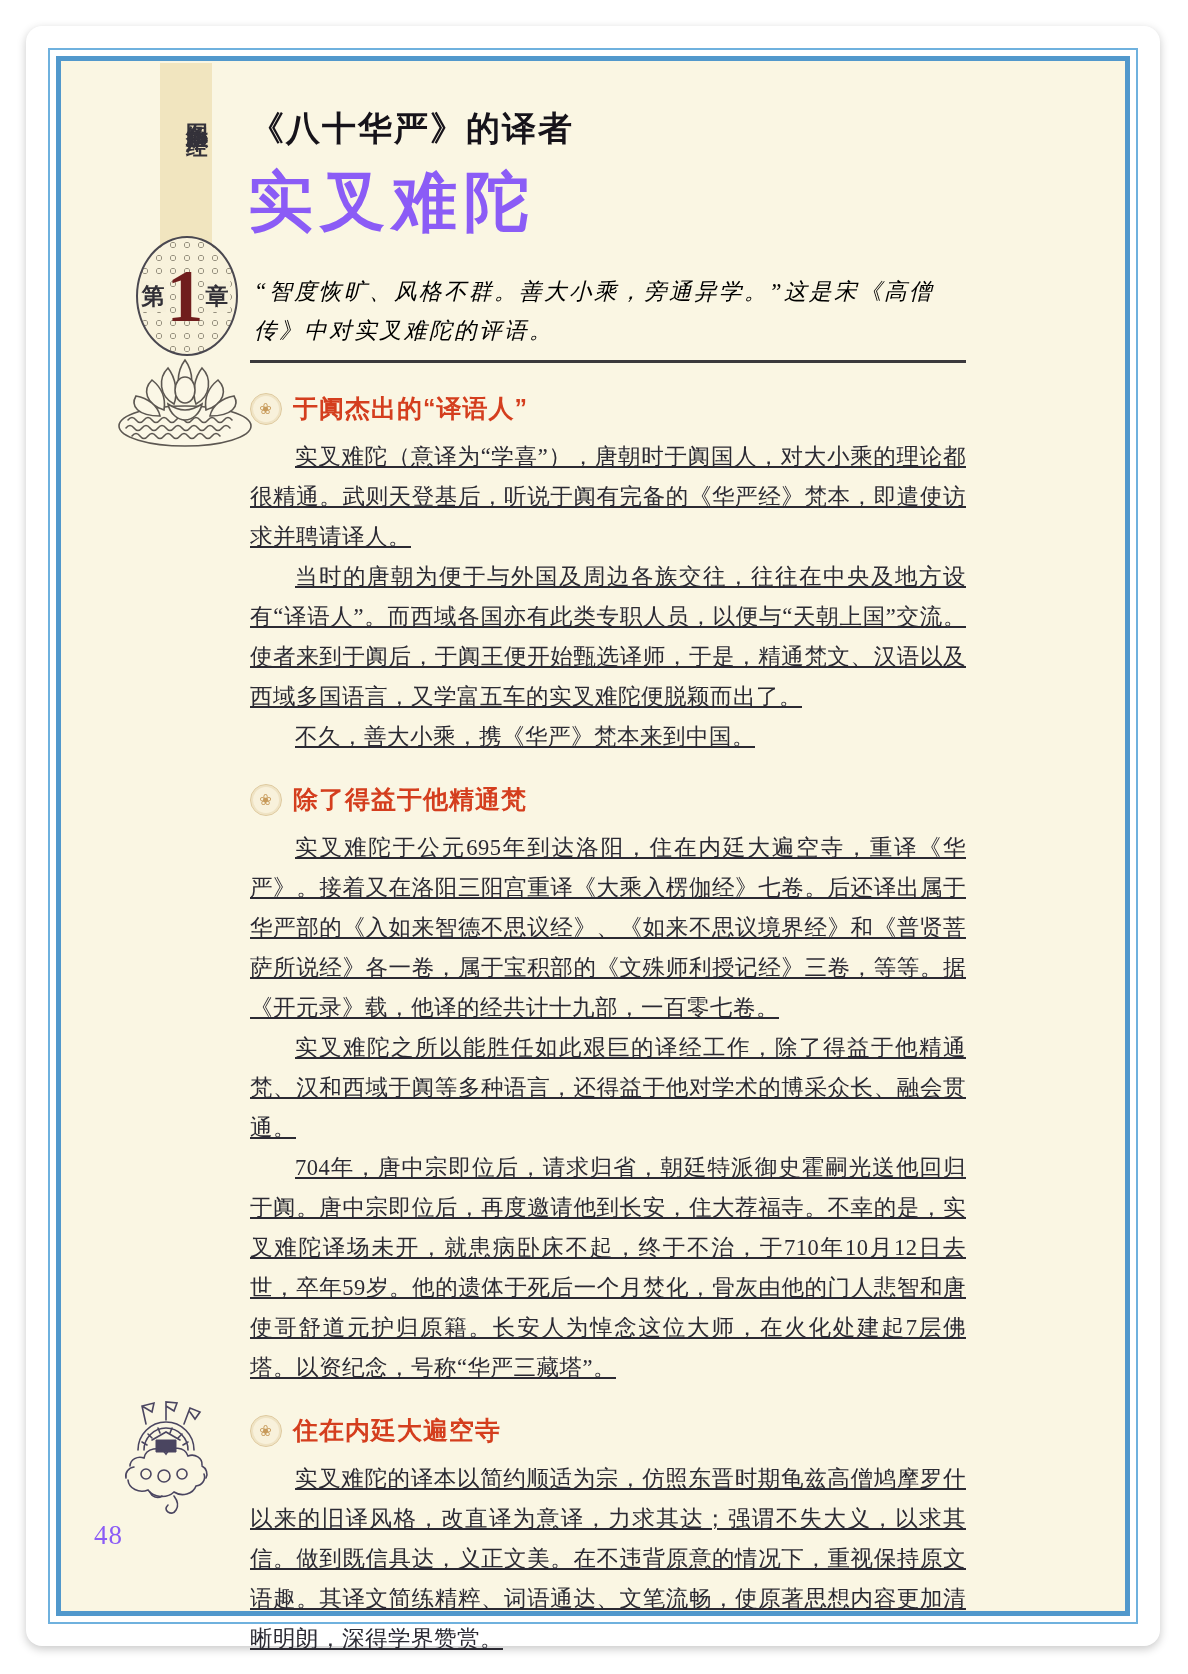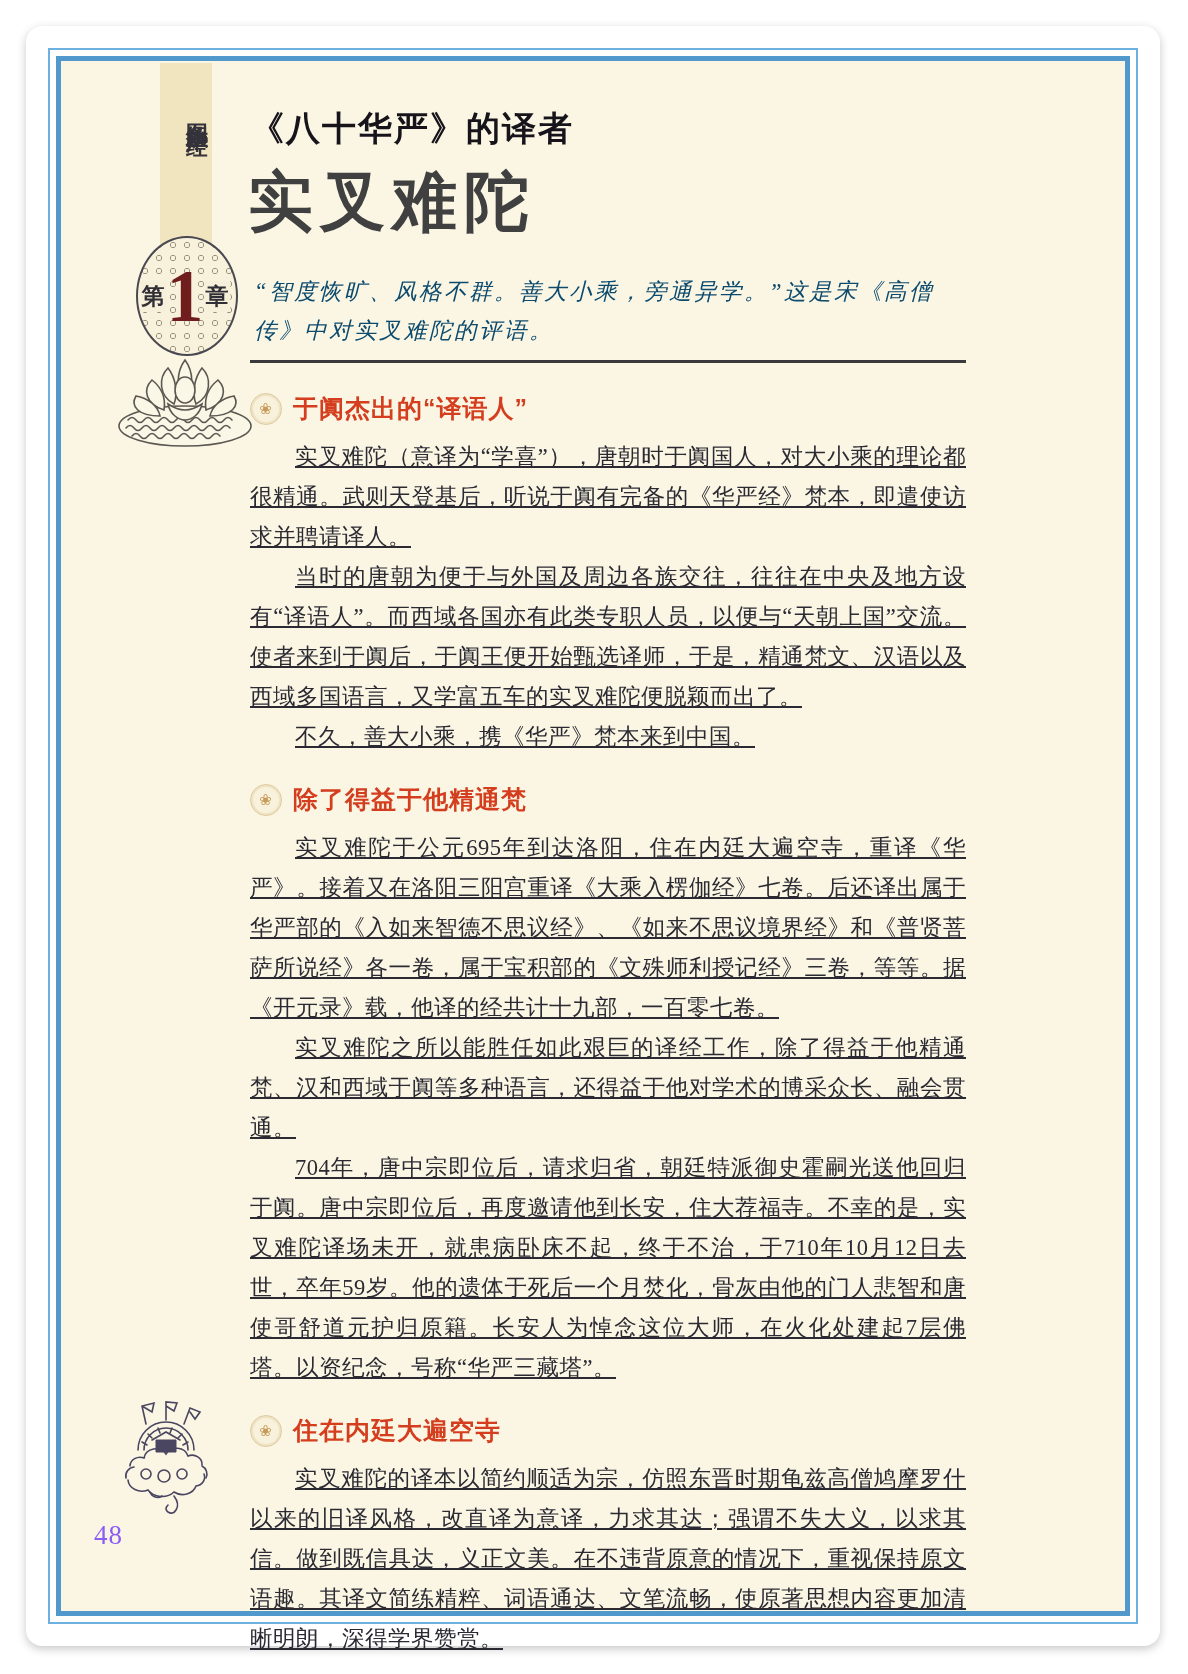--- a/index.html
+++ b/index.html
@@ -26,23 +26,23 @@
               font-size:23px;color:#312f36;background:#f6f0da;padding:0 1px;}
   .chapter-text .num{font-size:74px;font-weight:bold;color:#701d1d;line-height:.85;margin:0 1px;
               font-family:"Liberation Serif","DejaVu Serif",serif;}
   .lotus{position:absolute;left:112px;top:346px;}
   .cloud{position:absolute;left:116px;top:1396px;}
   .page-num{position:absolute;left:94px;top:1520px;font-size:27px;color:#8b5cf6;letter-spacing:1px;}
   
   .subtitle{position:absolute;left:250px;top:106px;width:716px;font-size:34px;font-weight:800;
             letter-spacing:2px;color:#16131a;}
   .big-title{position:absolute;left:248px;top:158px;width:716px;font-size:65px;font-weight:800;
-            letter-spacing:7px;color:#404040;}
+            letter-spacing:7px;color:#8b5cf6;}
   .quote{position:absolute;left:254px;top:272px;width:712px;font-size:22.5px;line-height:39px;
-            letter-spacing:2.5px;color:#0c4a6e;font-style:italic;}
+            letter-spacing:2.5px;color:#000000;font-style:italic;}
   .rule{position:absolute;left:250px;top:360px;width:716px;height:3px;background:#3b393c;}
   
   .sections{position:absolute;left:250px;top:392px;width:716px;}
   .sec-heading{display:flex;align-items:center;gap:11px;margin:0 0 12px 0;
             font-family:"Liberation Sans","DejaVu Sans",sans-serif;
             font-weight:bold;font-size:25px;color:#d43e1e;letter-spacing:1px;}
   .sec-heading.mt{margin-top:26px;}
   .seal{width:30px;height:30px;border-radius:50%;flex:0 0 30px;border:1px solid #dec99e;
             background:#f8f1db;color:#c79a5a;display:flex;align-items:center;justify-content:center;
             font-size:15px;box-shadow:inset 0 0 0 2px #efe3c4;}

